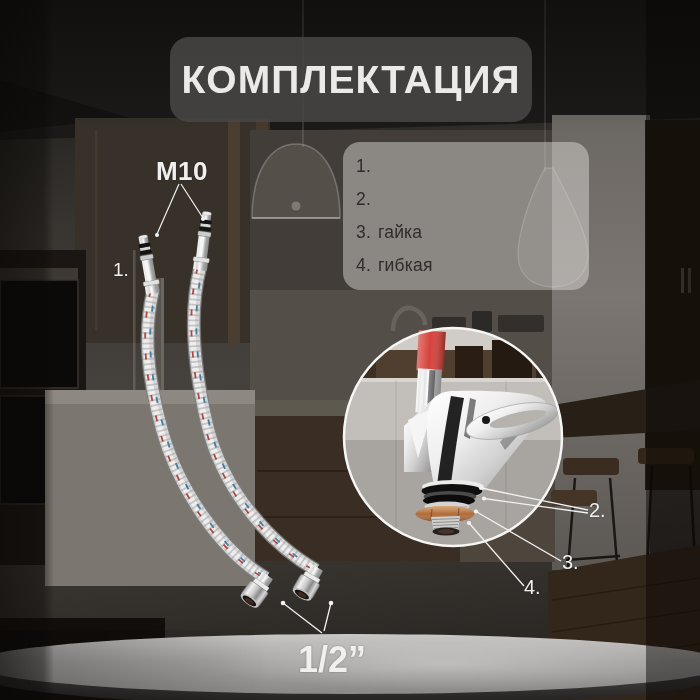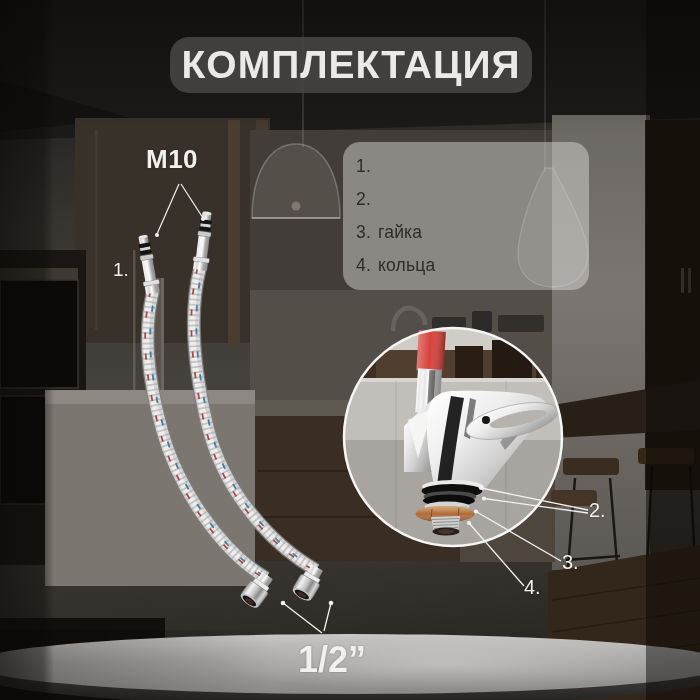--- a/index.html
+++ b/index.html
@@ -4,37 +4,37 @@
 <style>
   html,body{margin:0;padding:0;background:#111;}
   #stage{
     position:relative;width:700px;height:700px;overflow:hidden;
     font-family:"Liberation Sans",sans-serif;
     background:linear-gradient(175deg,#171514 0%,#21201e 11%,#383430 30%,#45413d 52%,#3f3b37 68%,#322e2a 83%,#221e1b 100%);
   }
   #bg-svg{position:absolute;left:0;top:0;z-index:1;}
   .overlay{position:absolute;z-index:3;}
   .title-box{
-    left:170px;top:37px;width:362px;height:56px;
+    left:170px;top:37px;width:362px;height:85px;
     background:rgba(72,71,70,0.86);border-radius:19px;
     display:flex;align-items:center;justify-content:center;
   }
   .title-box span{
     color:#eceae8;font-size:39px;font-weight:700;letter-spacing:1px;
   }
   .list-panel{
     left:343px;top:142px;width:246px;height:148px;
     background:rgba(233,230,227,0.44);border-radius:17px;
     padding:8px 0 0 13px;box-sizing:border-box;
   }
   .list-row{display:flex;height:33px;align-items:center;color:var(--panel-text,#2e2d2c);
     font-size:17.5px;letter-spacing:.2px;}
   .list-row .num{margin-right:7px;}
   .wlabel{color:var(--label-white,#f1f0ee);text-shadow:0 0 2px rgba(0,0,0,.35);}
-  .m10{left:146px;top:144px;width:62px;text-align:left;font-size:26px;font-weight:700;letter-spacing:.5px;}
+  .m10{left:146px;top:156px;width:62px;text-align:right;font-size:26px;font-weight:700;letter-spacing:.5px;}
   .num1{left:113px;top:259px;font-size:19px;}
   .num2{left:589px;top:499px;font-size:20px;}
   .num3{left:562px;top:551px;font-size:20px;}
   .num4{left:524px;top:576px;font-size:20px;}
   .half{left:282px;top:639px;width:100px;text-align:center;font-size:36px;font-weight:700;}
 </style>
 </head>
 <body>
 
 <div id="stage">
@@ -328,21 +328,21 @@
     </div>
     <div class="list-row">
       <span class="num">2.</span>
     </div>
     <div class="list-row">
       <span class="num">3.</span>
       <span>гайка</span>
     </div>
     <div class="list-row">
       <span class="num">4.</span>
-      <span>кольца</span>
+      <span>гибкая</span>
     </div>
   </div>
 
   <div class="overlay wlabel m10">M10</div>
   <div class="overlay wlabel num1">1.</div>
   <div class="overlay wlabel num2">2.</div>
   <div class="overlay wlabel num3">3.</div>
   <div class="overlay wlabel num4">4.</div>
   <div class="overlay wlabel half">1/2”</div>
 

